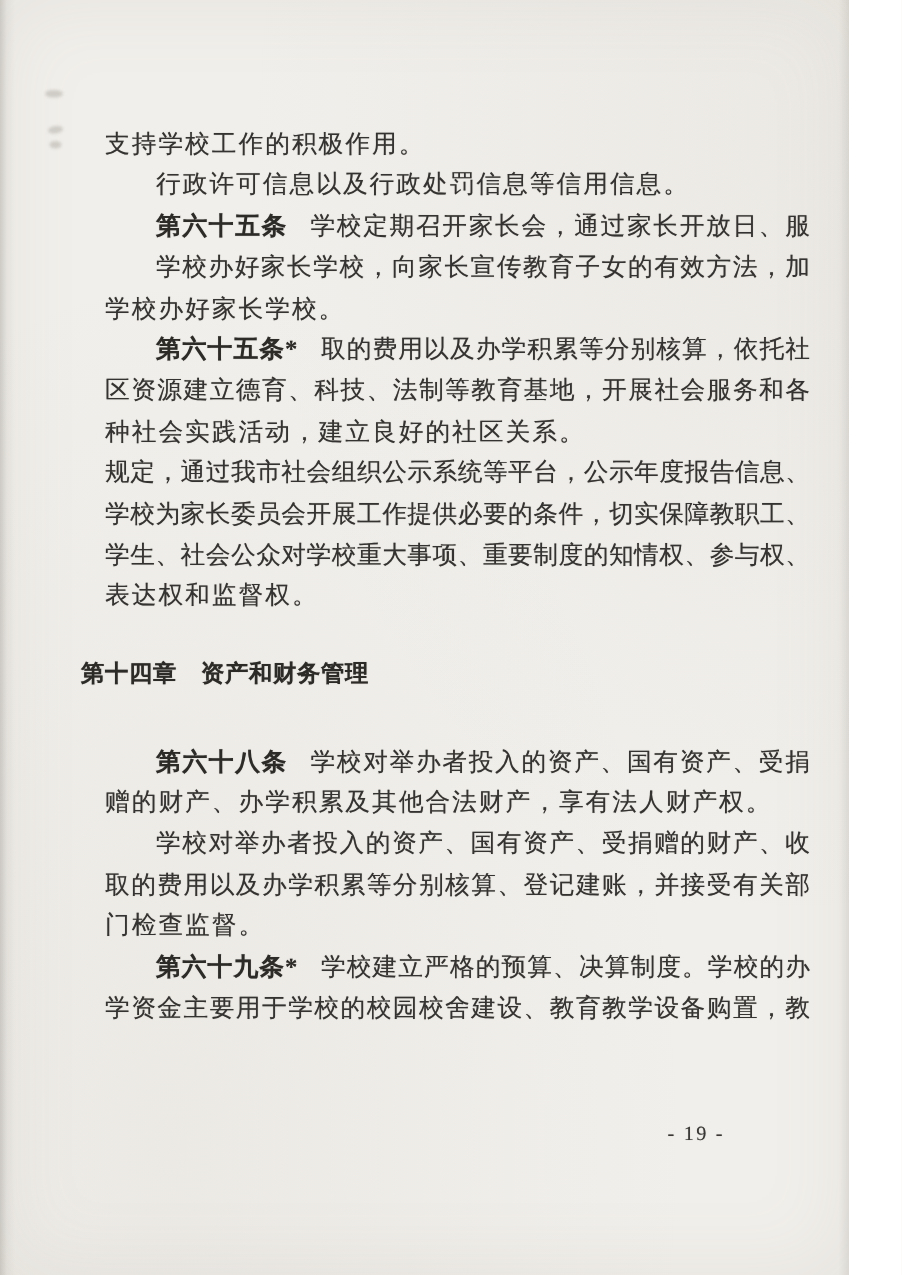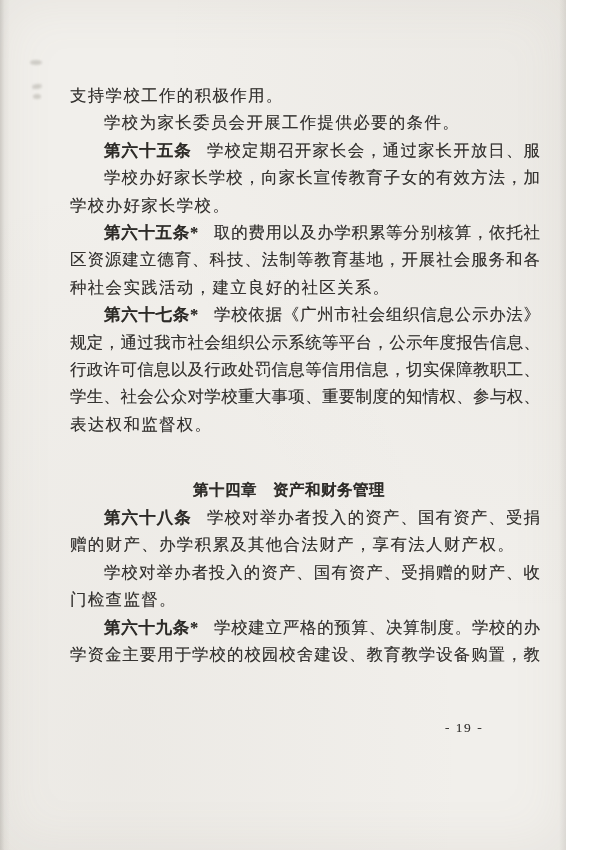--- a/index.html
+++ b/index.html
@@ -61,74 +61,74 @@
     text-align: justify;
     text-align-last: justify;
   }
   .line.indent { text-indent: 34px; }
   .article-label {
     font-weight: bold;
     margin-right: 15px;
     color: #2d2b28;
   }
   .chapter-heading {
-    margin-top: 38px;
+    margin-top: 25px;
     height: 28px;
     line-height: 28px;
-    text-align: center;
+    text-align: left;
     font-weight: bold;
     font-size: 15.5px;
     letter-spacing: 0.5px;
     position: relative;
     left: -16px;
     color: #2d2b28;
     text-shadow: 0 0 0.5px rgba(50,46,42,0.6);
   }
-  #block2 { }
+  #block2 { margin-top: 30px; }
   .page-number {
     position: absolute;
-    top: 720px;
+    top: 748px;
     left: 445px;
     font-size: 13.5px;
     letter-spacing: 1.5px;
     color: #3a3836;
     text-shadow: 0 0 0.5px rgba(64,60,54,0.5);
   }
 </style>
 </head>
 <body>
 
 <div class="page">
   <div class="edge-left"></div>
   <div class="edge-right"></div>
   <div class="smudge s1"></div>
   <div class="smudge s2"></div>
   <div class="smudge s3"></div>
 
   <div class="content">
     <div id="block1">
         <div class="line"><span>支持学校工作的积极作用。</span></div>
-        <div class="line indent"><span>学校为家长委员会开展工作提供必要的条件。</span></div>
+        <div class="line indent"><span>行政许可信息以及行政处罚信息等信用信息。</span></div>
         <div class="line indent just"><span class="article-label">第六十五条</span><span>学校定期召开家长会，通过家长开放日、服</span></div>
         <div class="line indent just"><span>学校办好家长学校，向家长宣传教育子女的有效方法，加</span></div>
         <div class="line"><span>学校办好家长学校。</span></div>
         <div class="line indent just"><span class="article-label">第六十五条*</span><span>取的费用以及办学积累等分别核算，依托社</span></div>
         <div class="line just"><span>区资源建立德育、科技、法制等教育基地，开展社会服务和各</span></div>
         <div class="line"><span>种社会实践活动，建立良好的社区关系。</span></div>
-        <div class="line indent just"><span class="article-label">第六十七条*</span><span>学校依据《广州市社会组织信息公示办法》</span></div>
         <div class="line just"><span>规定，通过我市社会组织公示系统等平台，公示年度报告信息、</span></div>
-        <div class="line just"><span>行政许可信息以及行政处罚信息等信用信息，切实保障教职工、</span></div>
+        <div class="line just"><span>学校为家长委员会开展工作提供必要的条件，切实保障教职工、</span></div>
         <div class="line just"><span>学生、社会公众对学校重大事项、重要制度的知情权、参与权、</span></div>
         <div class="line"><span>表达权和监督权。</span></div>
       </div>
     <div class="chapter-heading">第十四章　资产和财务管理</div>
     <div id="block2">
         <div class="line indent just"><span class="article-label">第六十八条</span><span>学校对举办者投入的资产、国有资产、受捐</span></div>
         <div class="line"><span>赠的财产、办学积累及其他合法财产，享有法人财产权。</span></div>
         <div class="line indent just"><span>学校对举办者投入的资产、国有资产、受捐赠的财产、收</span></div>
+        <div class="line just"><span>取的费用以及办学积累等分别核算、登记建账，并接受有关部</span></div>
         <div class="line"><span>门检查监督。</span></div>
         <div class="line indent just"><span class="article-label">第六十九条*</span><span>学校建立严格的预算、决算制度。学校的办</span></div>
         <div class="line just"><span>学资金主要用于学校的校园校舍建设、教育教学设备购置，教</span></div>
       </div>
   </div>
 
   <div class="page-number">- 19 -</div>
 </div>
 
 </body></html>

